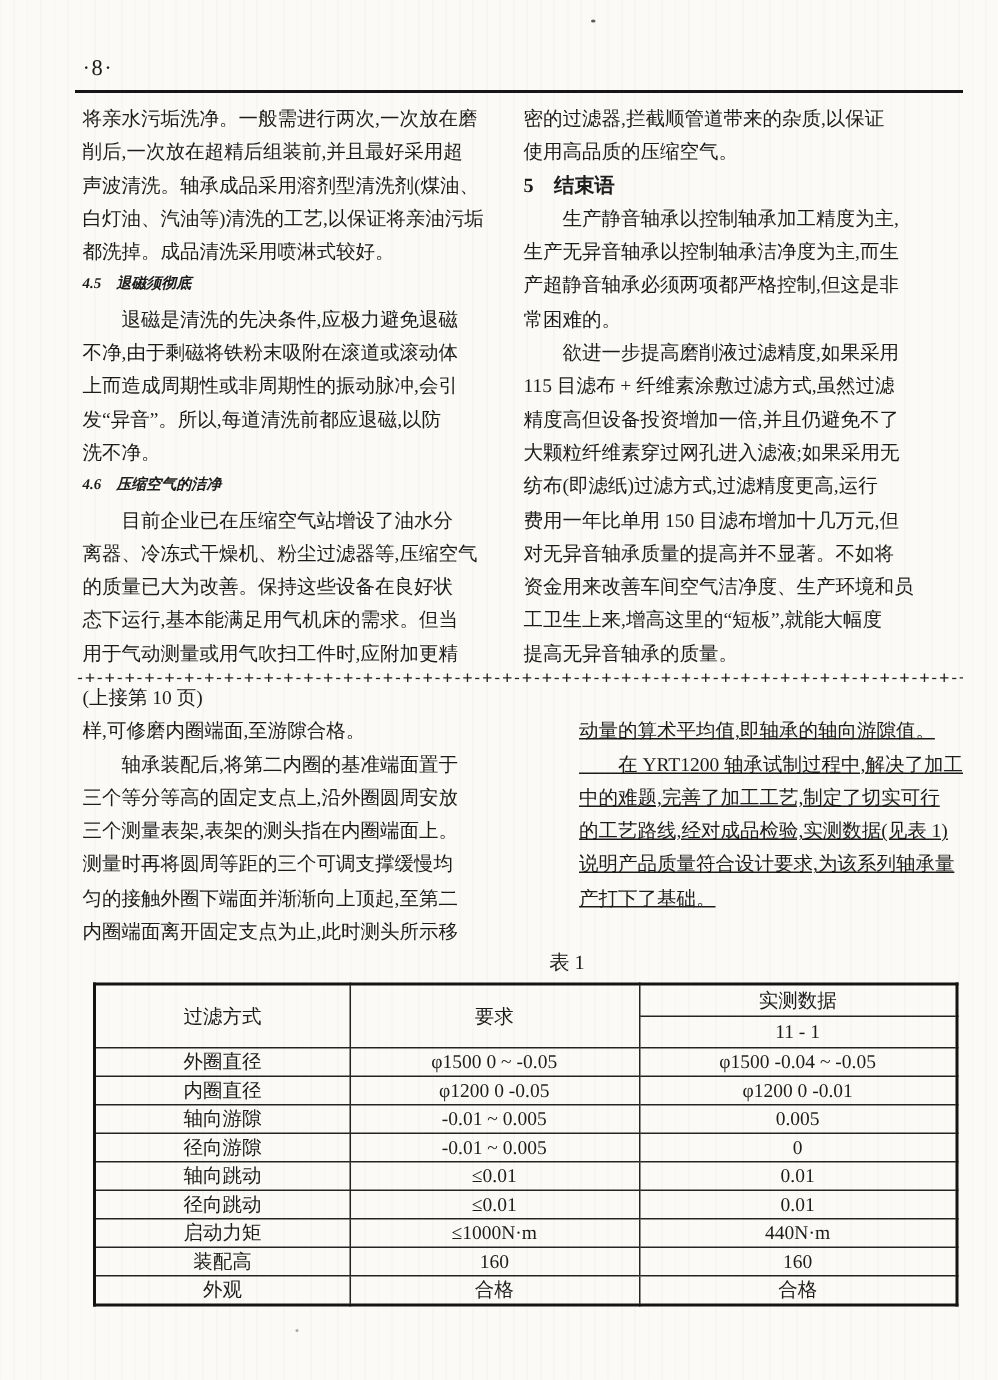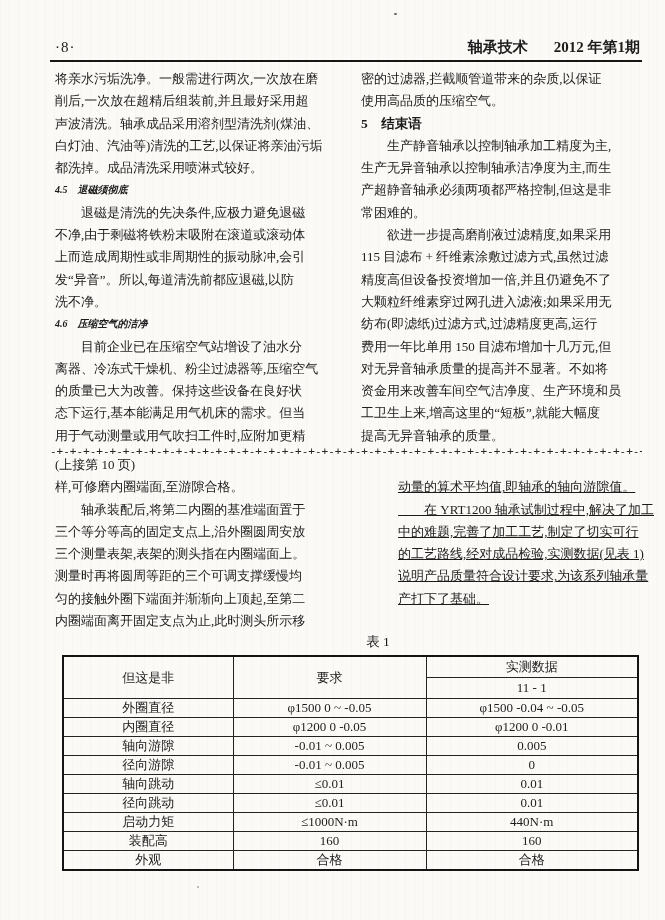--- a/index.html
+++ b/index.html
@@ -15,21 +15,21 @@
   
   .header{position:absolute;top:38px;left:55px;width:585px;display:flex;justify-content:space-between;align-items:baseline;font-size:15px;}
   .page-num{letter-spacing:1px;}
   .header-right{display:flex;gap:26px;font-weight:700;}
   .header-rule{position:absolute;top:60px;left:50px;width:592px;height:2px;background:#161616;}
   
   .cols{position:absolute;left:55px;display:flex;}
   .cols.top{top:68px;}
   .cols.bottom{top:454px;gap:37px;}
   .col{width:290px;}
-  .col+.col{margin-left:16px;width:288px;}
+  .col+.col{margin-left:4px;width:288px;}
   .body-text{font-size:13px;line-height:22.3px;white-space:pre;}
   .h-kai{font-size:10px;line-height:22.3px;font-style:italic;font-weight:700;white-space:pre;}
   .h-bold{font-size:13.5px;line-height:22.3px;font-weight:700;white-space:pre;}
   .col-offset{margin-top:22.3px;text-decoration:underline;}
   
   .deco-divider{position:absolute;top:446px;left:50px;width:592px;height:12px;overflow:hidden;
     font-family:"DejaVu Sans Mono",monospace;font-size:11px;line-height:12px;color:#252525;white-space:nowrap;}
   
   .table-wrap{position:absolute;top:632px;left:62px;width:632px;}
   .table-caption{text-align:center;font-size:13.5px;line-height:20px;margin-bottom:3px;}
@@ -43,24 +43,20 @@
   .speck.s1{width:3px;height:2px;top:13px;left:394px;}
   .speck.s2{width:2px;height:2px;top:886px;left:197px;opacity:.5;}
 </style>
 </head>
 <body>
 
 <div class="page">
 
   <div class="header">
     <span class="page-num">·8·</span>
-    <span class="header-right">
-      <span>轴承技术</span>
-      <span>2012 年第1期</span>
-    </span>
   </div>
   <div class="header-rule"></div>
 
   <div class="cols top">
     <div class="col">
       <div class="body-text">将亲水污垢洗净。一般需进行两次,一次放在磨
 削后,一次放在超精后组装前,并且最好采用超
 声波清洗。轴承成品采用溶剂型清洗剂(煤油、
 白灯油、汽油等)清洗的工艺,以保证将亲油污垢
 都洗掉。成品清洗采用喷淋式较好。</div>
@@ -124,21 +120,21 @@
   <div class="table-wrap">
     <div class="table-caption">表 1</div>
     <table class="insp">
       <colgroup>
           <col style="width:170px">
           <col style="width:193px">
           <col style="width:212px">
         </colgroup>
       <thead>
         <tr>
-          <th rowspan="2">但这是非</th>
+          <th rowspan="2">过滤方式</th>
           <th rowspan="2">要求</th>
           <th>实测数据</th>
         </tr>
         <tr>
           <th>11 - 1</th>
         </tr>
       </thead>
       <tbody>
           <tr>
             <td>外圈直径</td>

